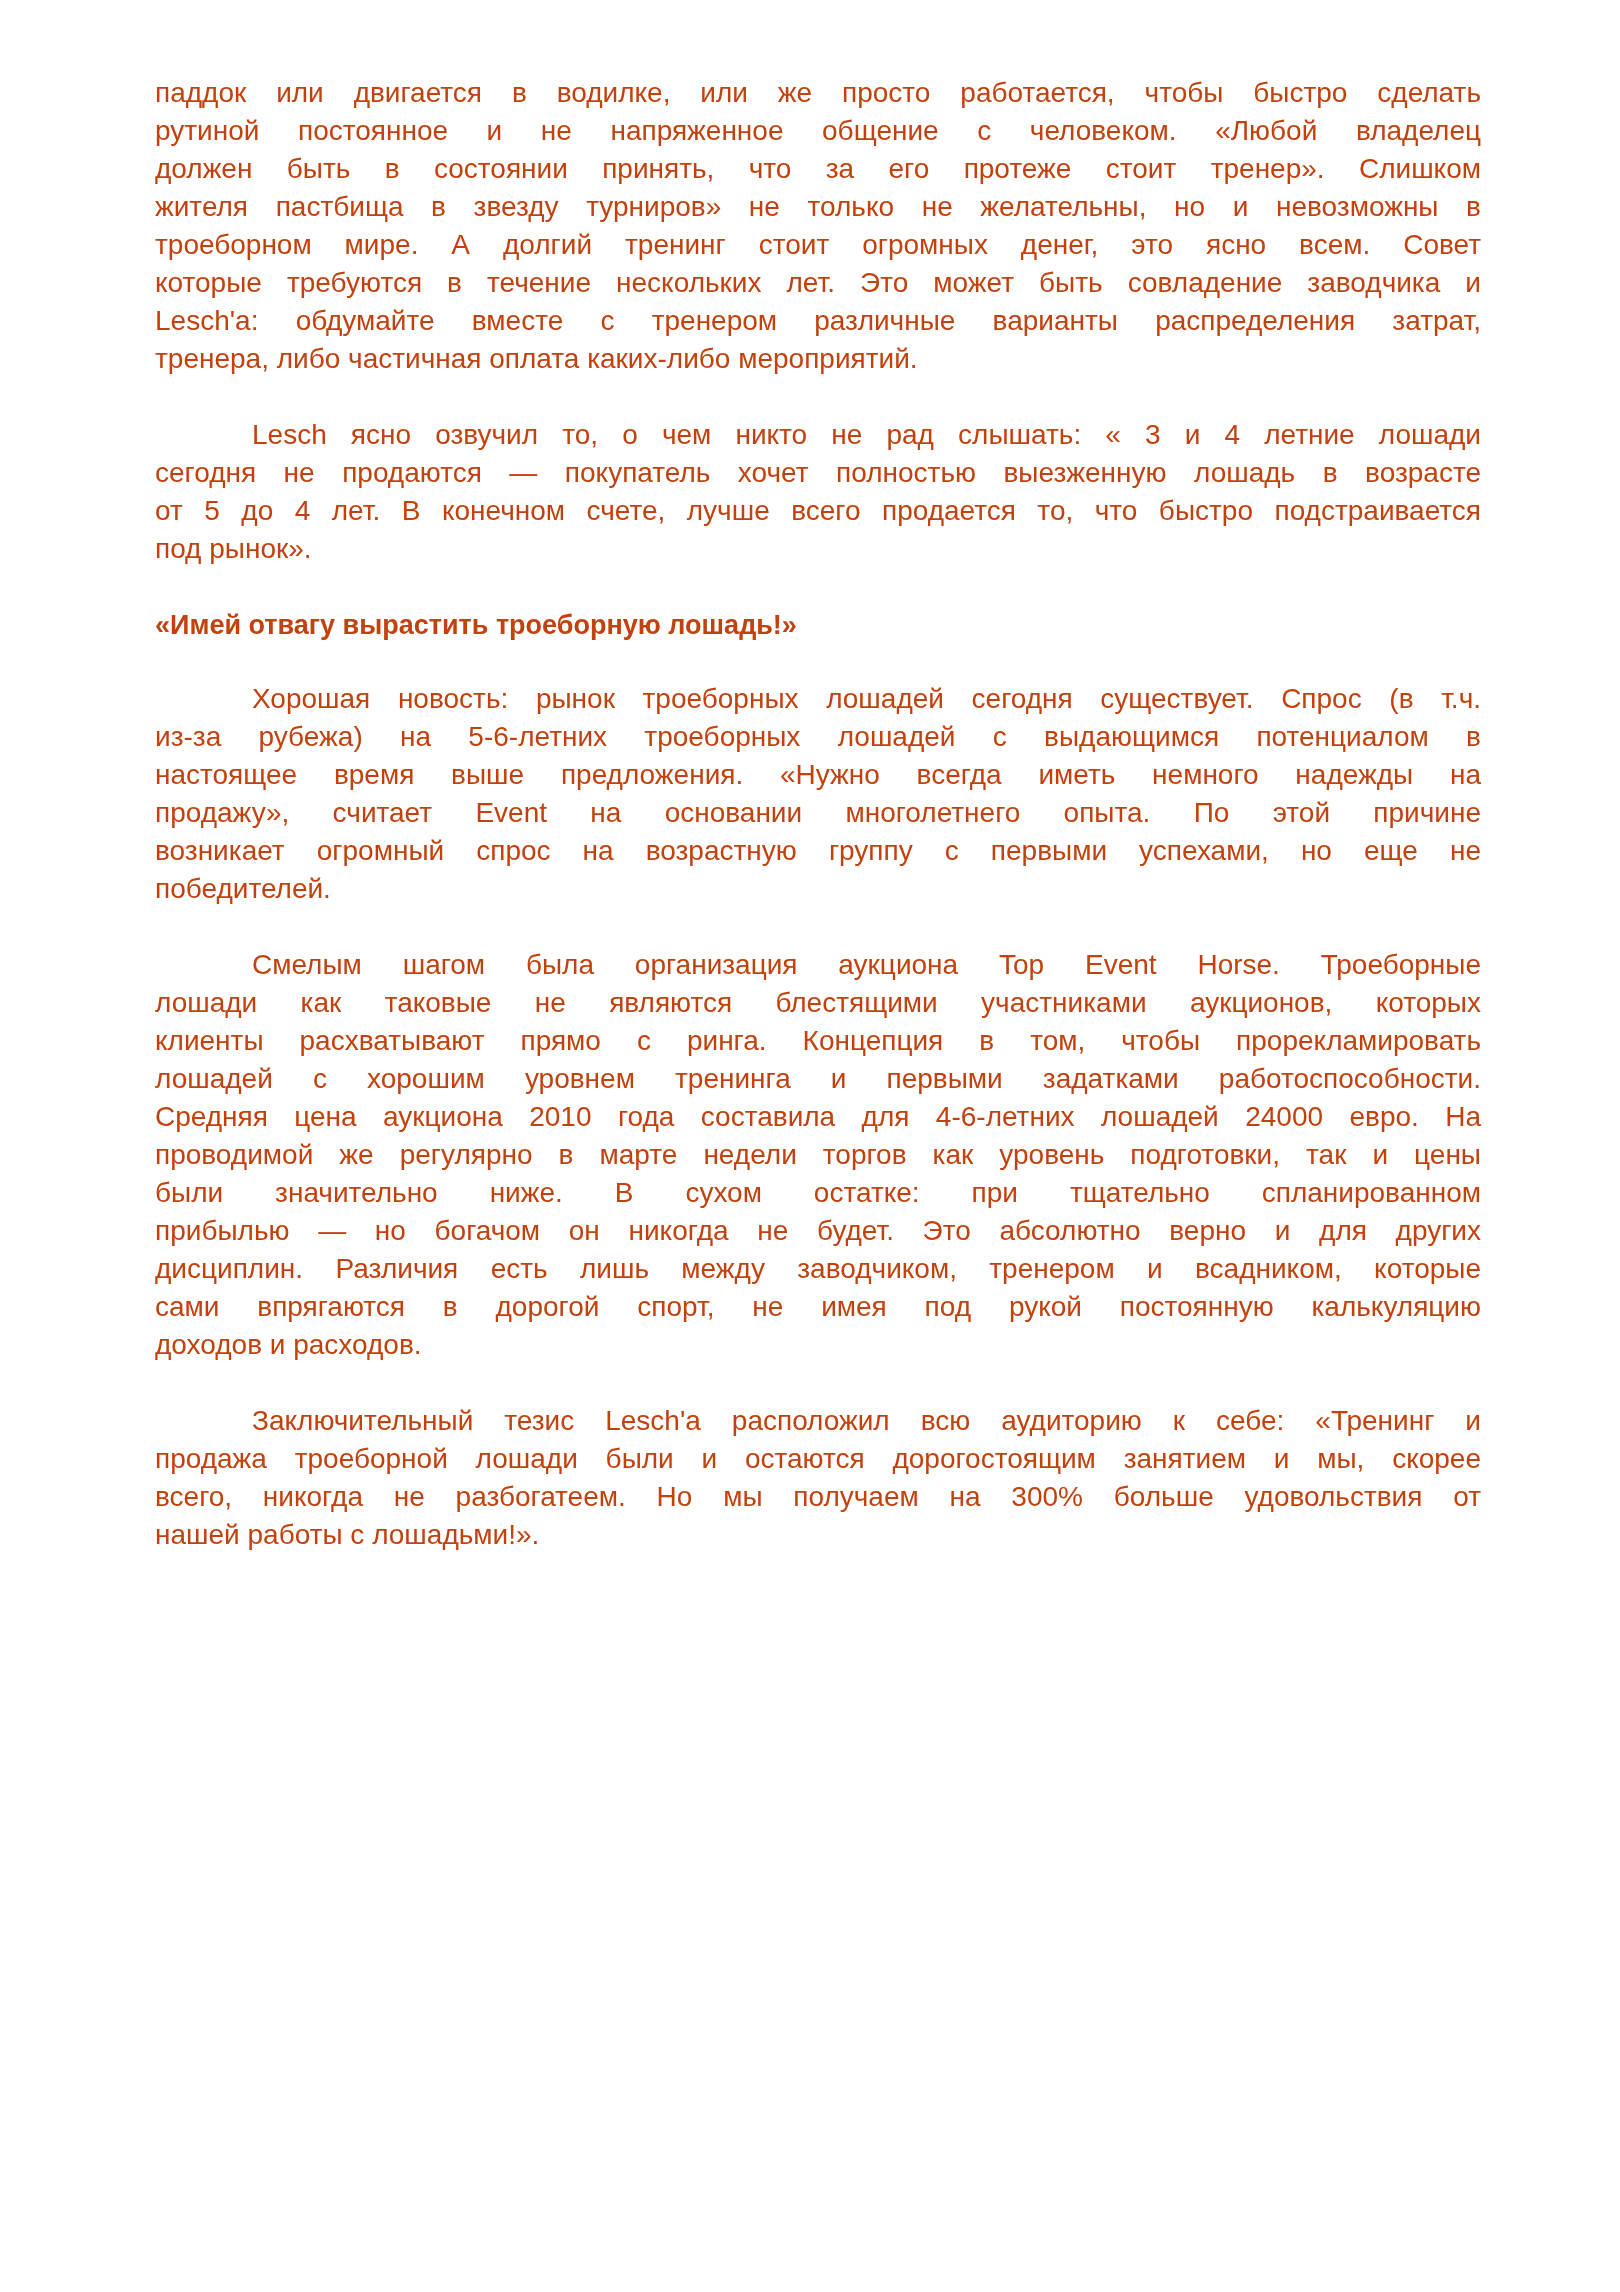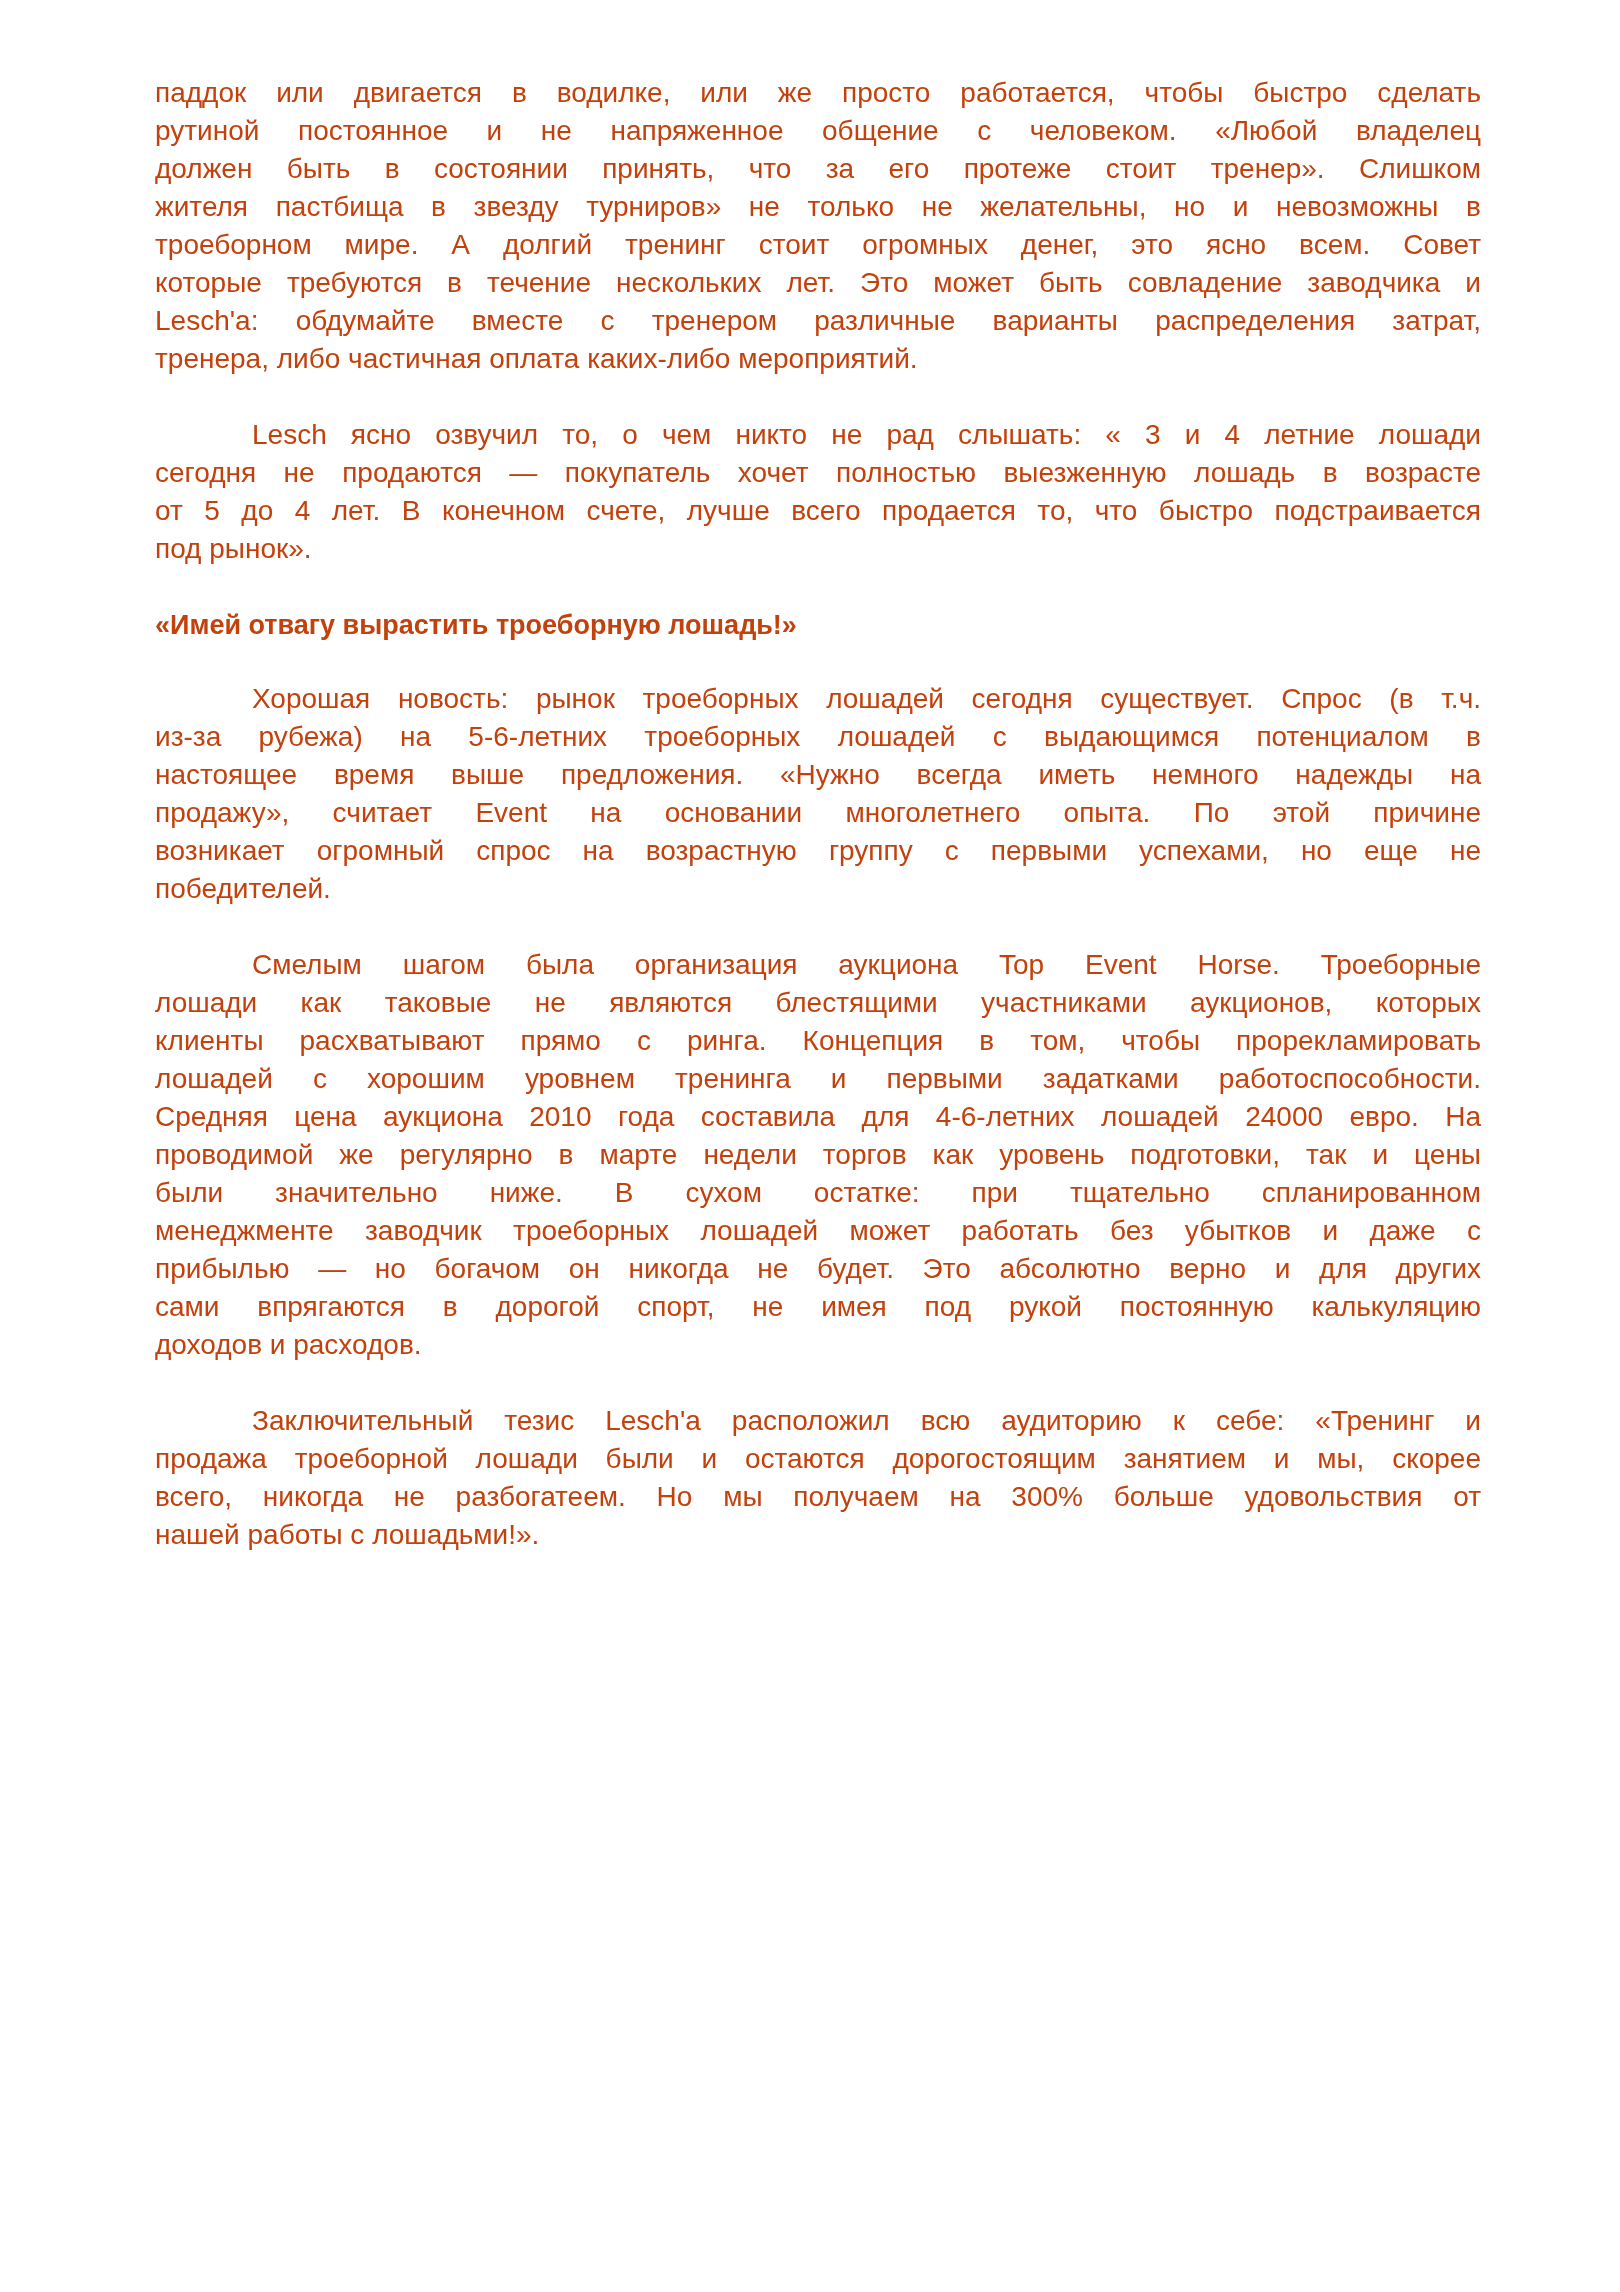--- a/index.html
+++ b/index.html
@@ -50,22 +50,22 @@
   </div>
 
   <div class="para">
     <span class="line indent">Смелым шагом была организация аукциона Top Event Horse. Троеборные</span>
     <span class="line">лошади как таковые не являются блестящими участниками аукционов, которых</span>
     <span class="line">клиенты расхватывают прямо с ринга. Концепция в том, чтобы прорекламировать</span>
     <span class="line">лошадей с хорошим уровнем тренинга и первыми задатками работоспособности.</span>
     <span class="line">Средняя цена аукциона 2010 года составила для 4-6-летних лошадей 24000 евро. На</span>
     <span class="line">проводимой же регулярно в марте недели торгов как уровень подготовки, так и цены</span>
     <span class="line">были значительно ниже. В сухом остатке: при тщательно спланированном</span>
-    <span class="line">менеджменте заводчик троеборных лошадей может работать без убытков и даже с</span>
     <span class="line">прибылью — но богачом он никогда не будет. Это абсолютно верно и для других</span>
+    <span class="line">дисциплин.  Различия есть лишь между заводчиком, тренером и всадником, которые</span>
     <span class="line">сами впрягаются в дорогой спорт, не имея под рукой постоянную калькуляцию</span>
     <span class="line last">доходов и расходов.</span>
   </div>
 
   <div class="para">
     <span class="line indent">Заключительный тезис Lesch'a расположил всю аудиторию к себе: «Тренинг и</span>
     <span class="line">продажа троеборной лошади были и остаются дорогостоящим занятием и мы, скорее</span>
     <span class="line">всего, никогда не разбогатеем. Но мы получаем на 300% больше удовольствия от</span>
     <span class="line last">нашей работы с лошадьми!».</span>
   </div>

